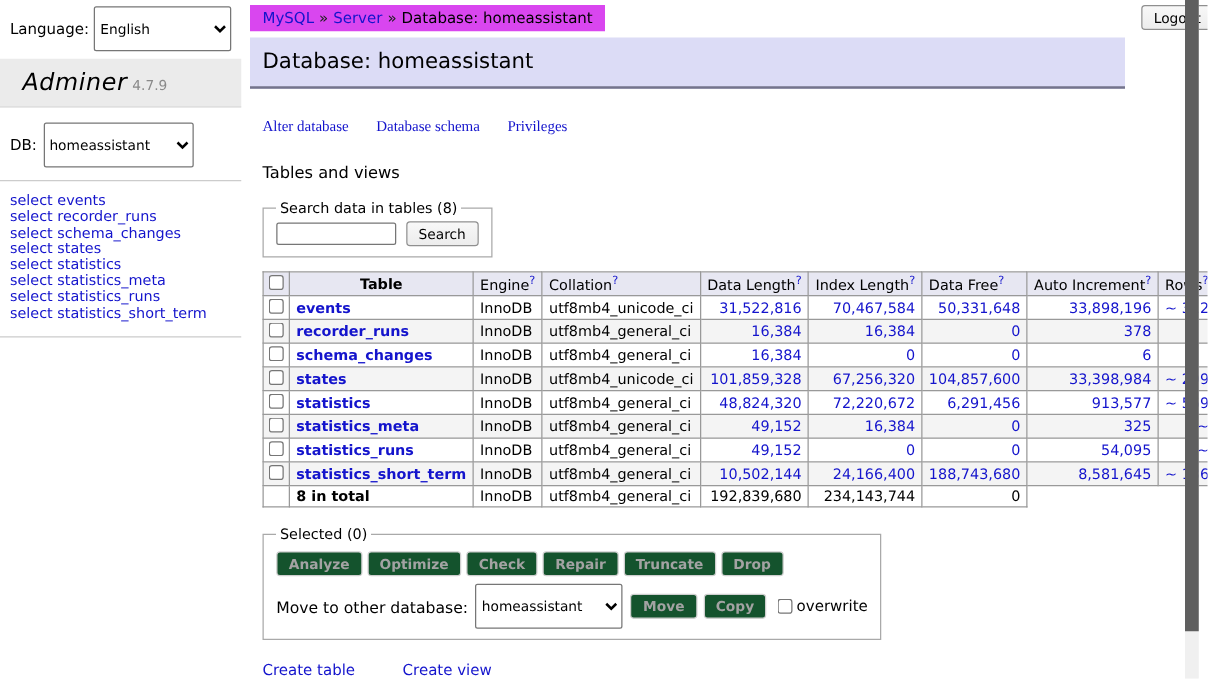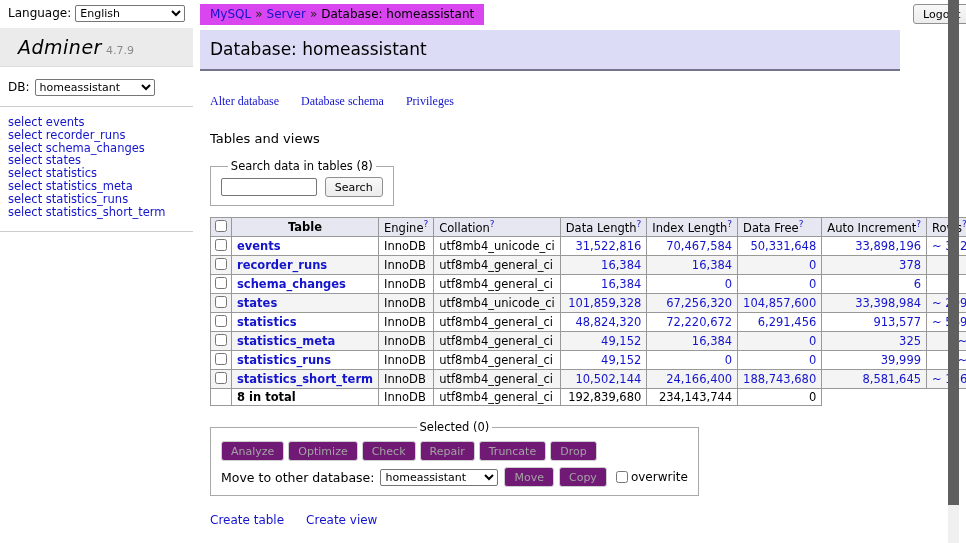--- a/index.html
+++ b/index.html
@@ -5,29 +5,29 @@
   * { box-sizing: border-box; }
   html,body { margin:0; padding:0; }
   body {
     width:966px; height:543px; overflow:hidden; position:relative;
     background:#fff; color:#000;
     font-family:"DejaVu Sans","Liberation Sans",sans-serif; font-size:12px;
   }
   a.lnk { color:#1414cc; text-decoration:none; cursor:pointer; }
   a.lnk.b { font-weight:bold; }
   select {
-    font-family:inherit; font-size:11px; height:17px;
+    font-family:inherit; font-size:11px; height:36px;
     border:1px solid #767676; background:#fff; border-radius:2px;
   }
   button {
     font-family:inherit; font-size:11px; padding:2px 9px; height:20px;
     background:linear-gradient(#f8f8f8,#ececec); border:1px solid #8f8f8f;
     border-radius:3px; color:#000; cursor:pointer;
   }
-  button:disabled { color:#a3a3a3; border-color:#cfcfcf; background:#701a75; }
+  button:disabled { color:#a3a3a3; border-color:#cfcfcf; background:#14532d;font-weight:bold; }
 
   
   .sidebar { position:absolute; left:0; top:0; width:193px; }
   .lang-row { padding:5px 0 0 8px; }
   .lang-row label { margin-right:4px; }
   .lang-row select { width:110px; }
   .logo { margin-top:6px; background:#ebebeb; border-bottom:1px solid #dcdcdc; padding:8px 0 8px 18px; }
   .logo-name { font-style:italic; color:#000000; font-size:19px; letter-spacing:0.5px; }
   .logo-version { color:#8a8a8a; font-size:11px; margin-left:4px; }
   .db-row { padding:12px 8px 10px; border-bottom:1px solid #ccc; }
@@ -48,21 +48,21 @@
   h2.page-title {
     margin:0; padding:9px 10px 10px; font-size:17px; font-weight:normal;
     background:#dcdcf6; border-bottom:2px solid #74748c;
   }
   .inner { padding-left:10px; }
   .links-row { margin:23px 0 0;font-family:Liberation Serif, serif; }
   .links-row a { margin-right:20px; }
   h3 { font-size:13px; font-weight:normal; margin:22px 0 0; }
 
   fieldset { display:inline-block; border:1px solid #a9a9a9; margin:13px 0 0; padding:4px 10px 8px; }
-  legend { font-size:11.5px; padding:0 3px;text-align:center; }
+  legend { font-size:11.5px; padding:0 3px; }
   .search-fieldset input[type=text] {
     width:96px; height:18px; border:1px solid #767676; border-radius:2px;
     font-family:inherit; font-size:11px; padding:1px 3px; vertical-align:middle;
   }
   .search-fieldset button { margin-left:4px; vertical-align:middle; }
 
   table.db-tables { border-collapse:collapse; margin-top:11px; font-size:11.5px; }
   .db-tables td, .db-tables th { border:1px solid #999; padding:1px 5px; height:16px; white-space:nowrap; }
   .db-tables thead td, .db-tables thead th { background:#e7e7f2; }
   .db-tables thead th { font-weight:bold; text-align:center; }
@@ -229,21 +229,21 @@
             <td class="num"><a class="lnk">~ 244</a></td>
           </tr>
           <tr>
             <td class="chk"><input type="checkbox" style=""></td>
             <th class="tname"><a class="lnk b">statistics_runs</a></th>
             <td>InnoDB</td>
             <td>utf8mb4_general_ci</td>
             <td class="num"><a class="lnk">49,152</a></td>
             <td class="num"><a class="lnk">0</a></td>
             <td class="num"><a class="lnk">0</a></td>
-            <td class="num"><a class="lnk">39,999</a></td>
+            <td class="num"><a class="lnk">54,095</a></td>
             <td class="num"><a class="lnk">~ 628</a></td>
           </tr>
           <tr>
             <td class="chk"><input type="checkbox" style=""></td>
             <th class="tname"><a class="lnk b">statistics_short_term</a></th>
             <td>InnoDB</td>
             <td>utf8mb4_general_ci</td>
             <td class="num"><a class="lnk">10,502,144</a></td>
             <td class="num"><a class="lnk">24,166,400</a></td>
             <td class="num"><a class="lnk">188,743,680</a></td>
@@ -271,21 +271,21 @@
       <div class="move-row">
         <span class="mv-label">Move to other database:</span>
         <select><option>homeassistant</option></select>
         <button disabled="">Move</button>
         <button disabled="">Copy</button>
         <input type="checkbox" style="">
         <span>overwrite</span>
       </div>
     </fieldset>
 
-    <p class="create-links"><a class="lnk" style="margin-right: 22px;">Create table</a><a class="lnk" style="margin-right: 22px;">Create view</a></p>
+    <p class="create-links"><a class="lnk" style="margin-right: 22px;">Create table</a><a class="lnk" style="margin-right: 22px; margin-left: 16px;">Create view</a></p>
 
     
     
 
     
   </div>
 </div>
 
 <div class="scrollbar-track">
   <div class="scrollbar-thumb"></div>

